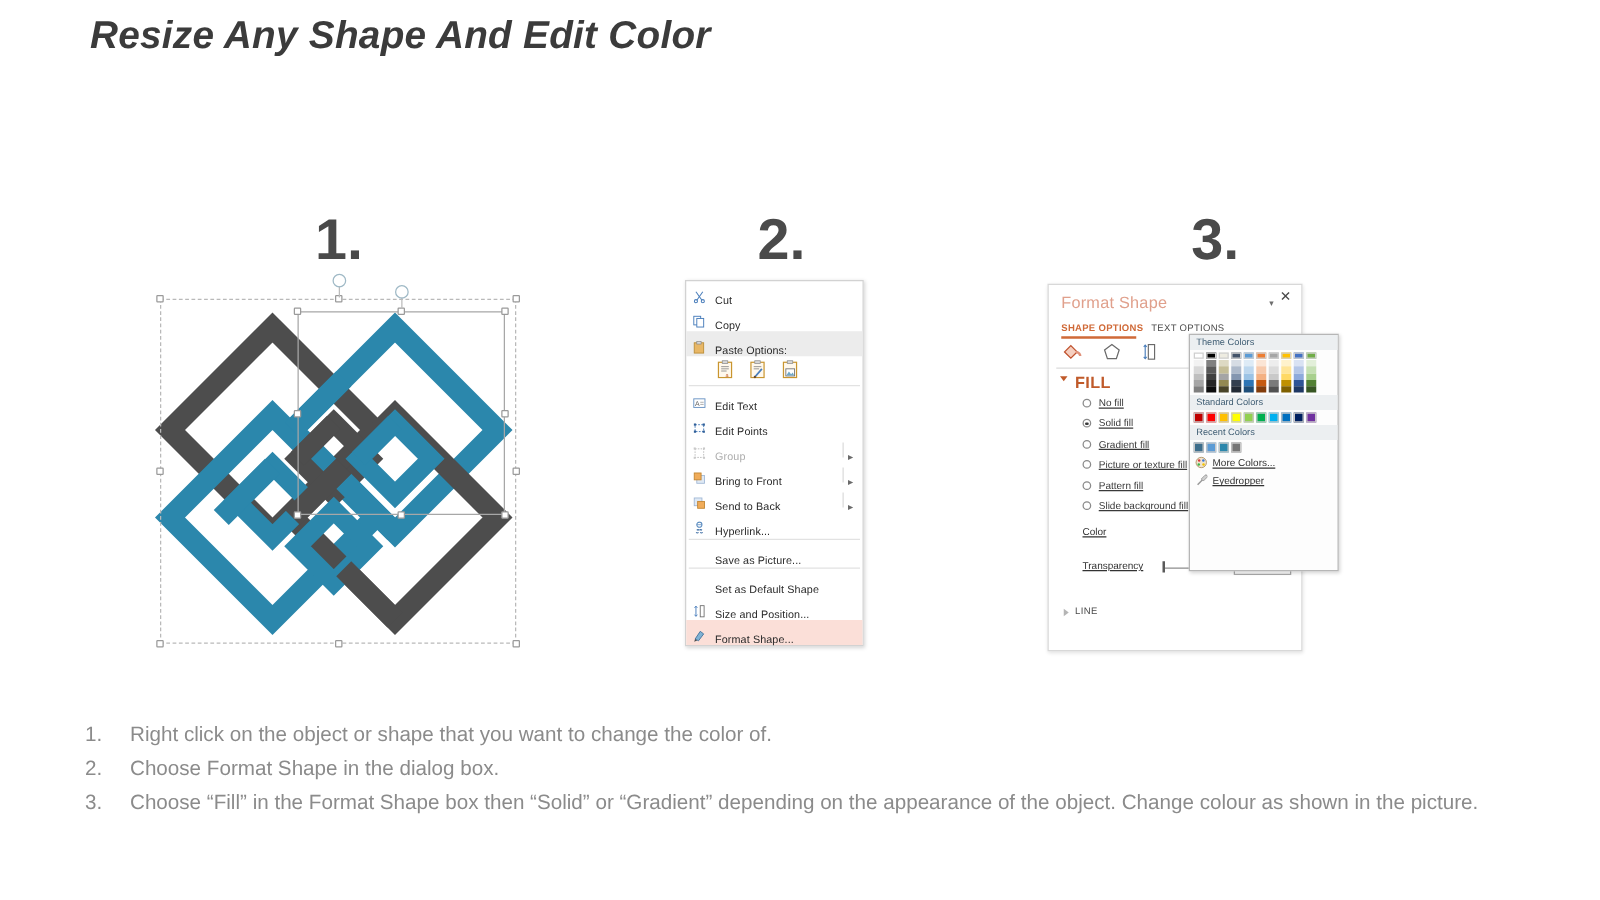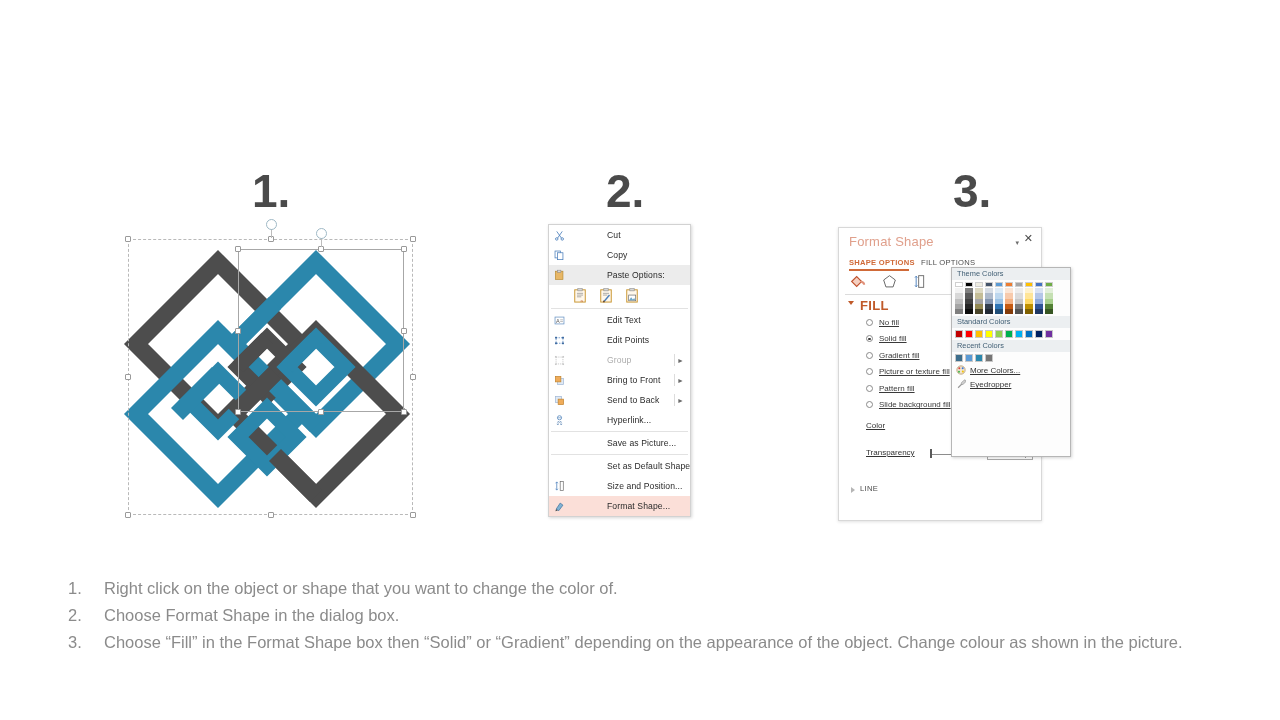--- a/index.html
+++ b/index.html
@@ -47,23 +47,22 @@
   .knot{position:absolute;left:0;top:0;width:306px;height:310px;}
 
   
   .ctxmenu{
     position:absolute;left:548px;top:224px;width:141px;
     background:#ffffff;border:1px solid #d2d2d2;
     box-shadow:1px 1px 3px rgba(0,0,0,.17);
     font-size:8.6px;color:#2a2a2a;
   }
   .ctxrow{
-    display:flex;align-items:center;height:20px;padding:0 4px 0 3px;
+    display:flex;align-items:flex-end;height:20px;padding:0 4px 0 3px;
     position:relative;
-    gap:35px;
   }
   .ctxrow.hdr{background:#ececec;}
   .ctxrow.hi{background:#fbdfd8;}
   .ctxrow.dim{color:#adadad;}
   .ctx-ic{width:15px;height:15px;flex:0 0 15px;margin-right:5px;display:flex;align-items:center;justify-content:center;}
   .ctx-ic svg{display:block;}
   .ctx-lbl{white-space:nowrap;letter-spacing:.1px;}
   .ctx-arw{position:absolute;right:6px;font-size:7px;color:#6b6b6b;}
   .ctx-sep{position:absolute;right:15px;top:4px;bottom:4px;width:1px;background:#dcdcdc;}
   .ctx-sepline{height:1px;background:#e2e2e2;margin:1px 2px;}
@@ -133,20 +132,21 @@
   .blist{position:absolute;left:68px;top:576px;width:1210px;font-size:16.5px;color:#8b8b8b;}
   .bitem{display:flex;margin-bottom:2px;line-height:25px;}
   .bnum{width:36px;flex:0 0 36px;}
   .btxt{flex:1;}
 </style>
 </head>
 <body>
 
 <div class="slide">
 
+  <div class="title">Resize Any Shape And Edit Color</div>
 
   <div class="stepnum n1">1.</div>
   <div class="stepnum n2">2.</div>
   <div class="stepnum n3">3.</div>
 
   <div class="shapewrap">
 
     <svg class="knot" viewBox="0 0 306 310">
       <g fill="none" stroke-width="17" stroke-linejoin="miter">
 
@@ -405,21 +405,21 @@
     </div>
   </div>
 
   <div class="fspane">
 
     <div class="fs-title">Format Shape</div>
     <div class="fs-dd">▾</div>
     <div class="fs-x">✕</div>
 
     <div class="fs-tab a">SHAPE OPTIONS</div>
-    <div class="fs-tab b">FILL OPTIONS</div>
+    <div class="fs-tab b">TEXT OPTIONS</div>
     <div class="fs-tabline"></div>
 
     <div class="fs-icons">
       <span>
         <svg width="17" height="15" viewBox="0 0 20 18">
             <path d="M3 9 L9 3 L15 9 L9 15 Z" fill="#f5cfc0" stroke="#c0522e" stroke-width="1.3"></path>
             <path d="M14 9 q4 1 4 4" stroke="#e0917a" stroke-width="2.4" fill="none"></path>
           </svg>
       </span>
       <span>

